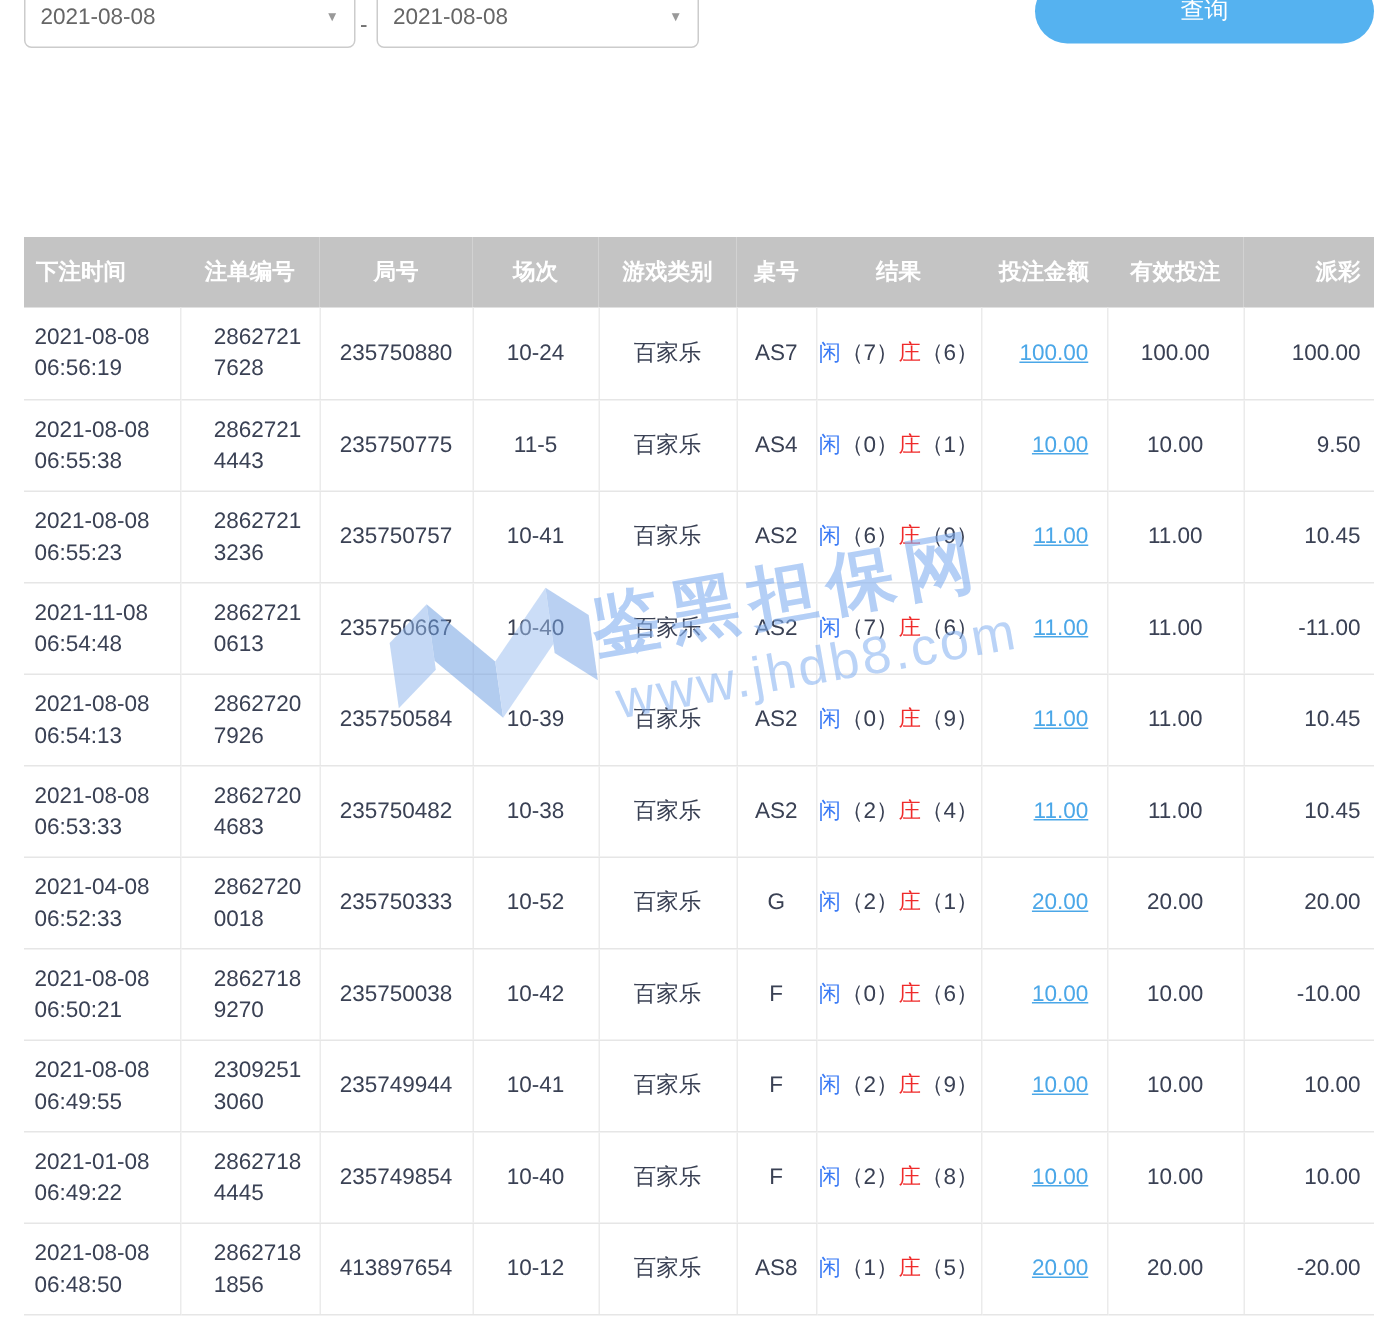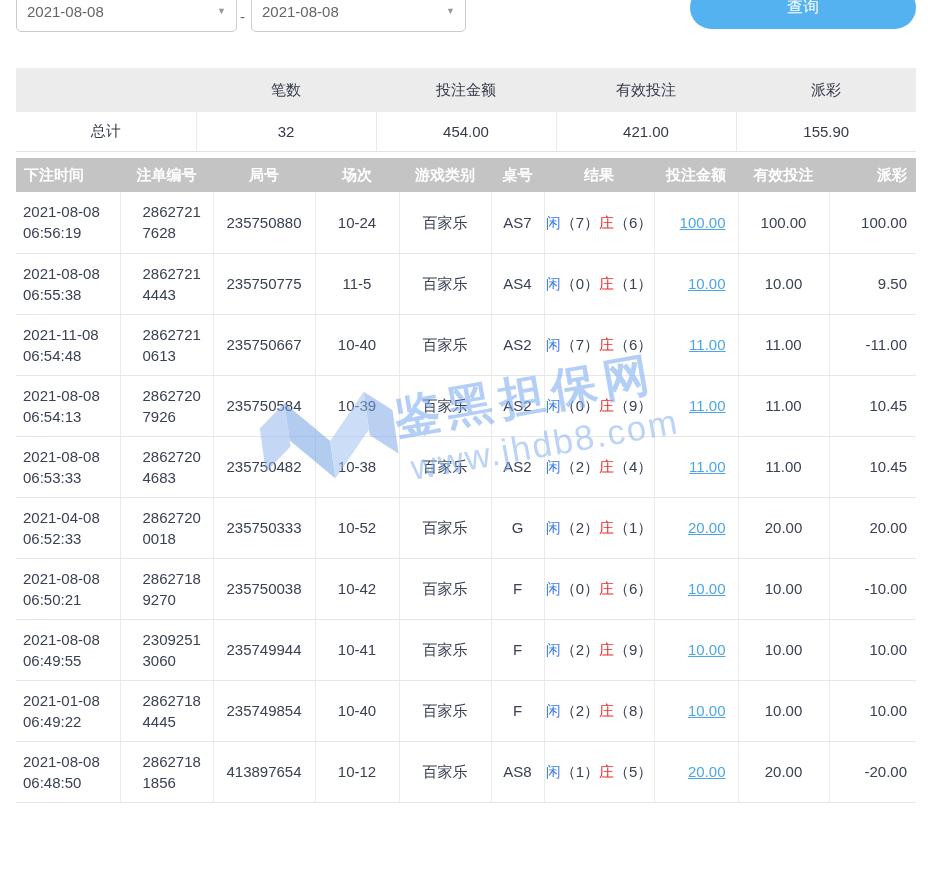--- a/index.html
+++ b/index.html
@@ -26,21 +26,21 @@
     border-collapse:collapse; table-layout:fixed; font-size:15px; color:#363b4a; }
   .summary th { background:#ececec; height:44px; font-weight:normal;
     text-align:center; }
   .summary td { background:#fff; height:39px; text-align:center;
     border-bottom:1px solid #e3e3e3; border-left:1px solid #e9e9e9; }
   .summary td:first-child { border-left:none; }
 
   
   .records { position:absolute; top:158px; left:16px; width:900px;
     border-collapse:collapse; table-layout:fixed; font-size:15px; color:#3a4154; }
-  .records thead th { background:#c4c4c4; color:#fff; height:34px;
+  .records thead th { background:#c4c4c4; color:#fff; height:47px;
     font-weight:bold; text-align:center; }
   .records thead th.c-time { text-align:left; padding-left:8px; }
   .records thead th.c-bet { text-align:right; padding-right:12px; }
   .records thead th.c-payout { text-align:right; padding-right:9px; }
   .records tbody td { height:61px; border-bottom:1px solid #e6e6e6;
     border-left:1px solid #ebebeb; text-align:center; background:transparent;
     line-height:21px; }
   .records tbody td:first-child { border-left:none; }
   .records td.c-time { text-align:left; padding-left:7px; padding-right:6px; }
   .records td.c-order { text-align:left; padding-left:22px; padding-right:4px;
@@ -79,47 +79,20 @@
       <span class="chev">▼</span>
     </div>
     <span class="dash">-</span>
     <div class="select s2">
       <span>2021-08-08</span>
       <span class="chev">▼</span>
     </div>
     <button class="query">查询</button>
   </div>
 
-  <table class="summary">
-    <colgroup>
-        <col style="width:180px">
-        <col style="width:180px">
-        <col style="width:180px">
-        <col style="width:180px">
-        <col style="width:180px">
-      </colgroup>
-    <thead>
-      <tr>
-        <th></th>
-        <th>笔数</th>
-        <th>投注金额</th>
-        <th>有效投注</th>
-        <th>派彩</th>
-      </tr>
-    </thead>
-    <tbody>
-      <tr>
-        <td>总计</td>
-        <td>32</td>
-        <td>454.00</td>
-        <td>421.00</td>
-        <td>155.90</td>
-      </tr>
-    </tbody>
-  </table>
 
   <table class="records">
     <colgroup>
       <col class="col-time">
         <col class="col-order">
         <col class="col-round">
       <col class="col-session">
         <col class="col-game">
         <col class="col-table">
       <col class="col-result">
@@ -160,20 +133,32 @@
         <td>235750775</td>
         <td>11-5</td>
         <td>百家乐</td>
         <td>AS4</td>
         <td><span class="rp">闲</span><span class="res-val">（0）</span><span class="rb">庄</span><span class="res-val">（1）</span></td>
         <td class="c-bet"><a href="#" class="bet-link">10.00</a></td>
         <td>10.00</td>
         <td class="c-payout">9.50</td>
       </tr>
       <tr>
+        <td class="c-time">2021-08-08 06:55:23</td>
+        <td class="c-order">28627213236</td>
+        <td>235750757</td>
+        <td>10-41</td>
+        <td>百家乐</td>
+        <td>AS2</td>
+        <td><span class="rp">闲</span><span class="res-val">（6）</span><span class="rb">庄</span><span class="res-val">（9）</span></td>
+        <td class="c-bet"><a href="#" class="bet-link">11.00</a></td>
+        <td>11.00</td>
+        <td class="c-payout">10.45</td>
+      </tr>
+      <tr>
         <td class="c-time">2021-11-08 06:54:48</td>
         <td class="c-order">28627210613</td>
         <td>235750667</td>
         <td>10-40</td>
         <td>百家乐</td>
         <td>AS2</td>
         <td><span class="rp">闲</span><span class="res-val">（7）</span><span class="rb">庄</span><span class="res-val">（6）</span></td>
         <td class="c-bet"><a href="#" class="bet-link">11.00</a></td>
         <td>11.00</td>
         <td class="c-payout">-11.00</td>

